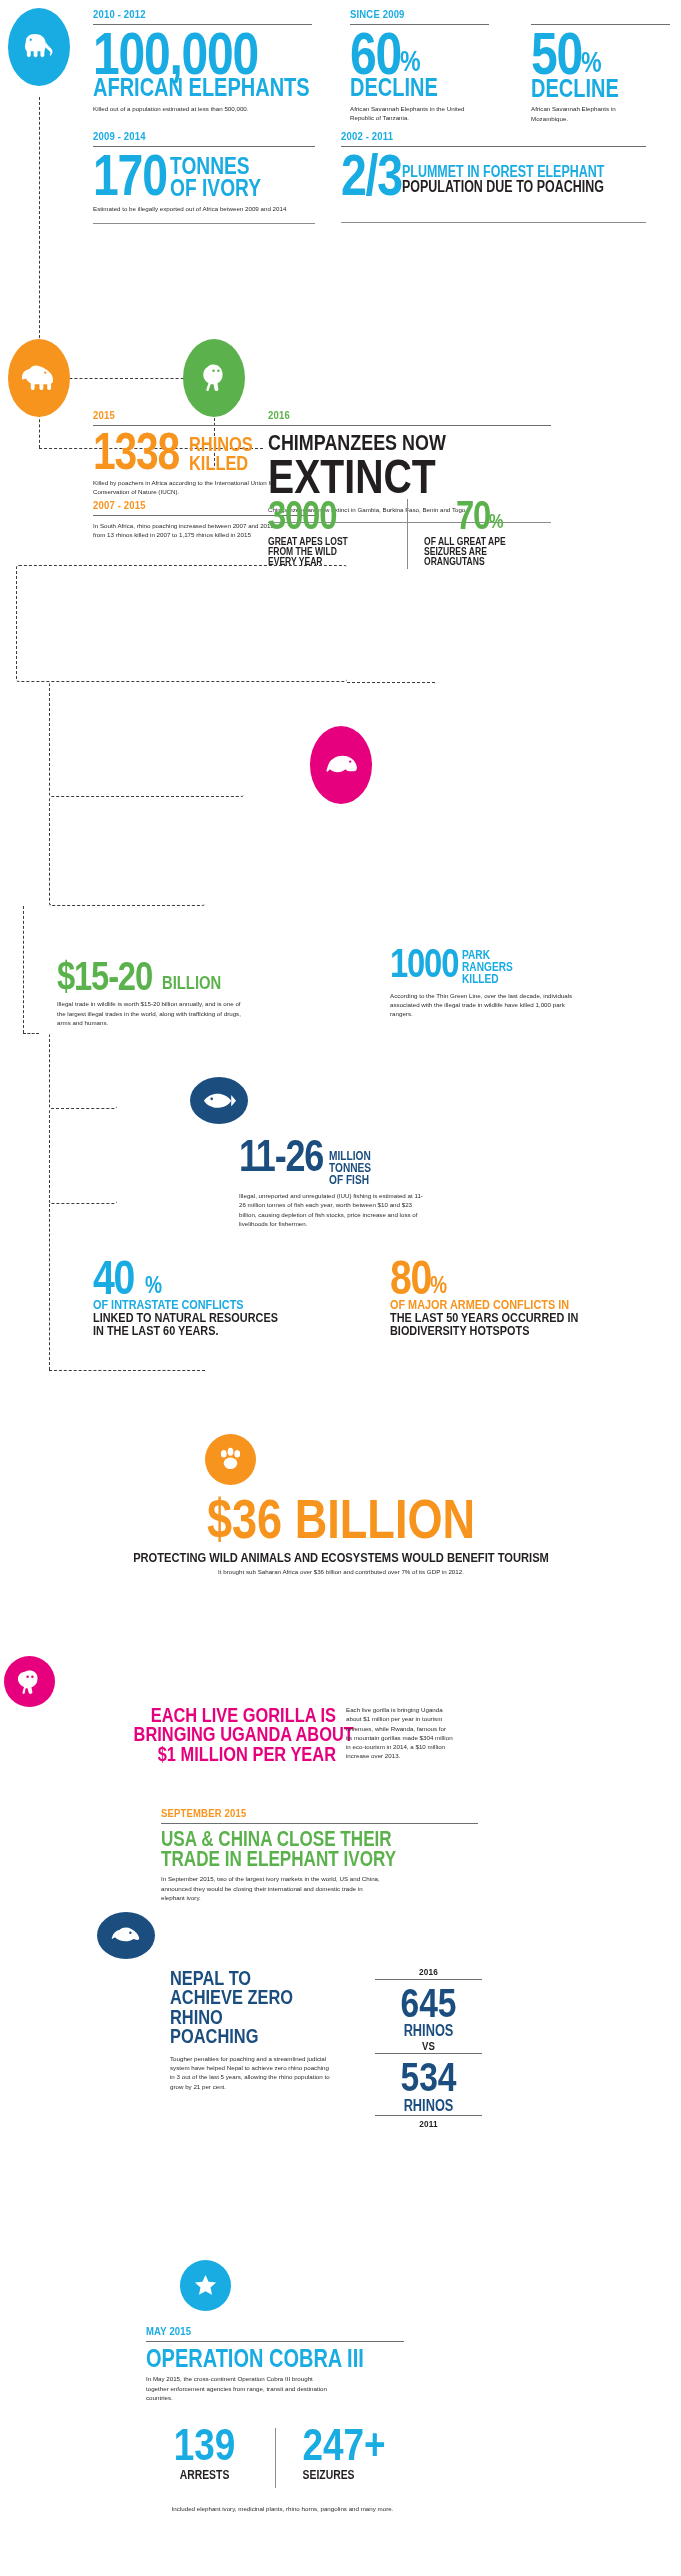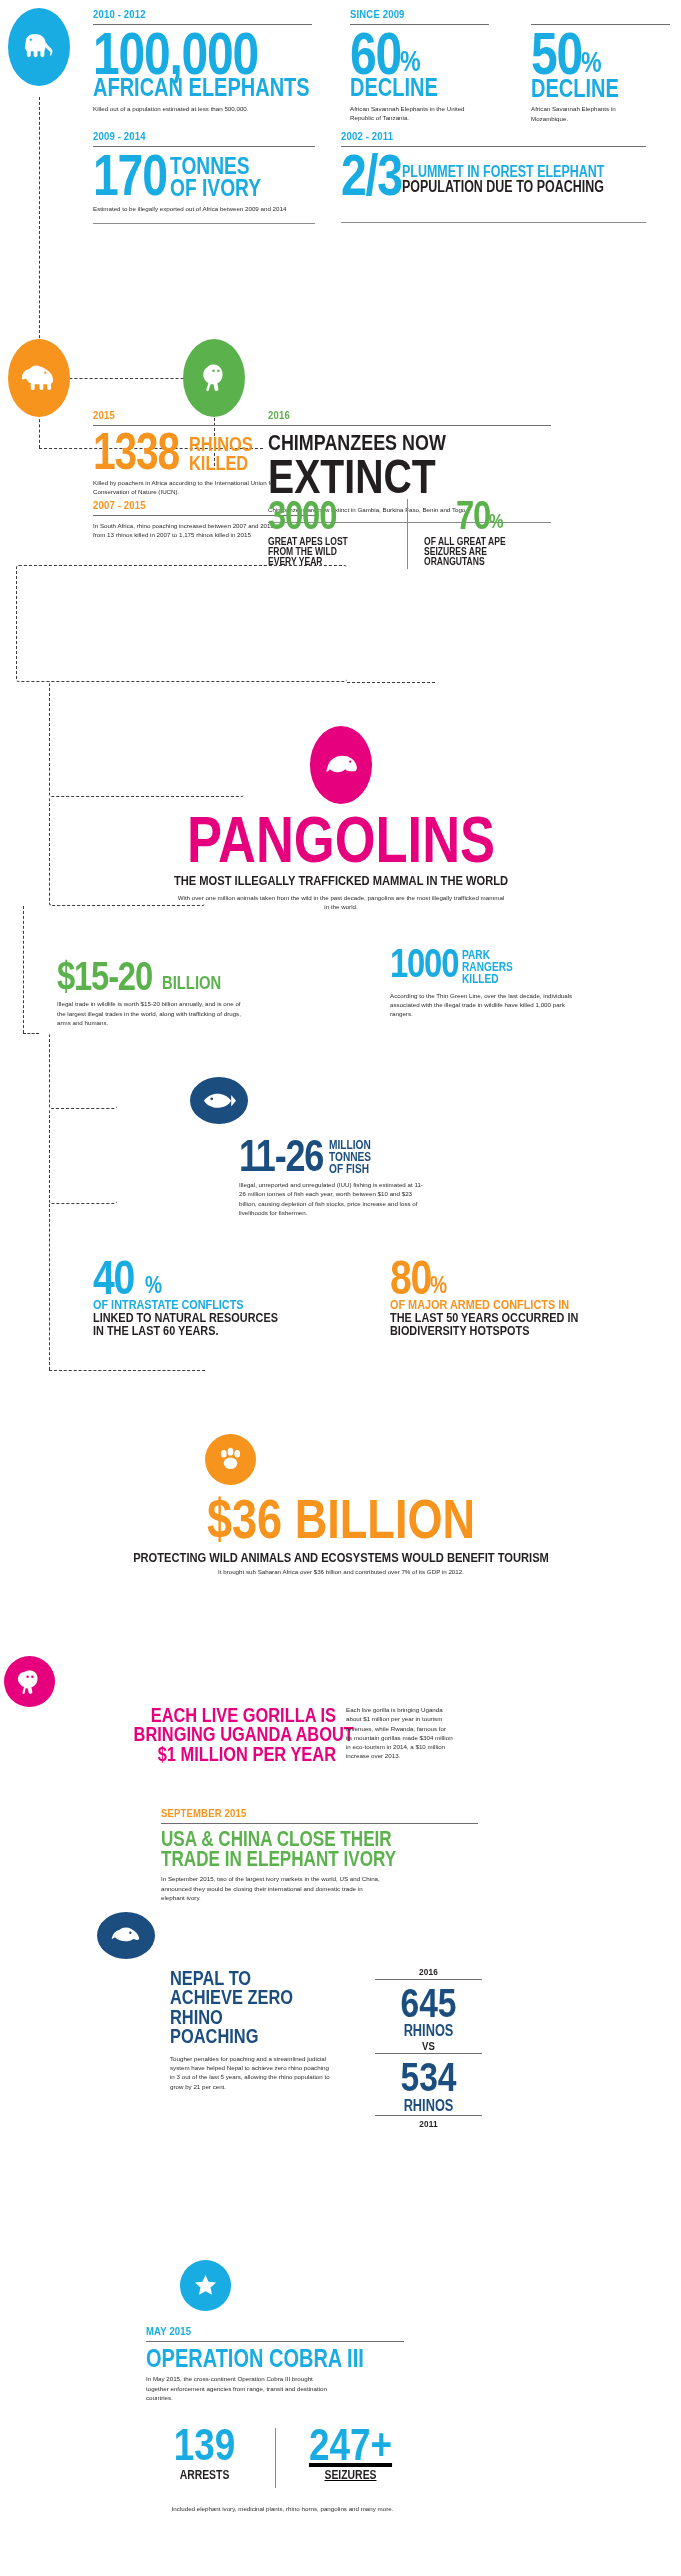--- a/index.html
+++ b/index.html
@@ -234,25 +234,20 @@
     <div class="hdl" style="font-size:10.7px; color:#231F20;">ORANGUTANS</div>
   </div>
 
   <div class="bubble" style="left:310px; top:726px; width:62px; height:78px; background:#E6007E;">
     <svg width="39" height="27" viewBox="0 0 40 28">
       <path fill="#fff" d="M6 14c2-6 8-10 15-10 8 0 14 5 15 12 0 2-1 4-3 4h-5c-2 0-3-1-4-2-2 2-5 3-8 3s-6-1-8-3l-2 2c-.8.8-2 .2-1.6-.9z"></path>
       <circle cx="29" cy="10" r="1.2" fill="#E6007E"></circle>
     </svg>
   </div>
 
-  <div class="abs" style="left:0; top:809px; width:682px; text-align:center;">
-    <div class="hdl-c" style="font-size:64px; color:#E6007E;">PANGOLINS</div>
-    <div class="hdl-c" style="font-size:13.6px; color:#231F20; margin-top:1.9px;">THE MOST ILLEGALLY TRAFFICKED MAMMAL IN THE WORLD</div>
-    <div class="body" style="margin:5.8px auto 0; width:331px; text-align:center;">With over one million animals taken from the wild in the past decade, pangolins are the most illegally trafficked mammal in the world.</div>
-  </div>
 
   <div class="abs" style="left:57px; top:960px; width:209px;">
     <div style="display:flex; align-items:flex-end;">
       <span class="big" style="font-size:41px; color:#5BB24C;">$15-20</span>
       <span class="hdl" style="font-size:18.5px; color:#5BB24C; margin-left:-13.6px; margin-bottom:1.9px;">BILLION</span>
     </div>
     <div class="body" style="margin-top:5.8px; width:185px;">Illegal trade in wildlife is worth $15-20 billion annually, and is one of the largest illegal trades in the world, along with trafficking of drugs, arms and humans.</div>
   </div>
 
   <div class="abs" style="left:390px; top:907px; width:224px;margin-top:40px;">
@@ -271,21 +266,21 @@
     <svg width="35" height="19.5" viewBox="0 0 36 20">
       <path fill="#fff" d="M2 10c4-6 11-8 17-7 5 .8 9 3.5 11 7-2 3.5-6 6.2-11 7-6 1-13-1-17-7z"></path>
       <path fill="#fff" d="M30 4l5 6-5 6z"></path>
       <circle cx="10" cy="8" r="1.4" fill="#1B4E7E"></circle>
     </svg>
   </div>
 
   <div class="abs" style="left:239px; top:1138px; width:273px;">
     <div style="display:flex; align-items:flex-start;">
       <span class="big" style="font-size:45px; color:#1B4E7E;">11-26</span>
-      <span style="margin-left:-15.6px; margin-top:1px;">
+      <span style="margin-left:-15.6px; margin-top:12px;">
         <span class="hdl" style="display:block; font-size:12.7px; color:#1B4E7E;">MILLION</span>
         <span class="hdl" style="display:block; font-size:12.7px; color:#1B4E7E;">TONNES</span>
         <span class="hdl" style="display:block; font-size:12.7px; color:#1B4E7E;">OF FISH</span>
       </span>
     </div>
     <div class="body" style="margin-top:4.9px; width:190px;">Illegal, unreported and unregulated (IUU) fishing is estimated at 11-26 million tonnes of fish each year, worth between $10 and $23 billion, causing depletion of fish stocks, price increase and loss of livelihoods for fishermen.</div>
   </div>
 
   <div class="abs" style="left:93px; top:1257px; width:244px;">
     <div style="display:flex; align-items:flex-end;gap:12px;">
@@ -384,20 +379,20 @@
     <div class="rule" style="margin-top:3.9px; width:258px;"></div>
     <div class="hdl" style="font-size:25px; color:#19ACE3; margin-top:4.9px;">OPERATION COBRA III</div>
     <div class="body" style="margin-top:3.9px; width:190px;">In May 2015, the cross-continent Operation Cobra III brought together enforcement agencies from range, transit and destination countries.</div>
   </div>
 
   <div class="abs" style="left:151px; top:2423px; width:107px; text-align:center;">
     <div class="hdl-c" style="font-size:45px; color:#19ACE3;">139</div>
     <div class="hdl-c" style="font-size:12.7px; color:#231F20; margin-top:1.9px;">ARRESTS</div>
   </div>
   <div class="abs" style="left:275px; top:2428px; width:1px; height:60px; background:#8a8c8e;"></div>
-  <div class="abs" style="left:292px; top:2423px; width:117px; text-align:center;text-decoration:underline;">
+  <div class="abs" style="left:292px; top:2423px; width:117px; text-align:left;">
     <div class="hdl-c" style="font-size:45px; color:#19ACE3;">247+</div>
     <div class="hdl-c" style="font-size:12.7px; color:#231F20; margin-top:1.9px;">SEIZURES</div>
   </div>
   <div class="abs body" style="left:151px; top:2504px; width:263px; text-align:center;">Included elephant ivory, medicinal plants, rhino horns, pangolins and many more.</div>
 
 </div>
 
 
 </body></html>

